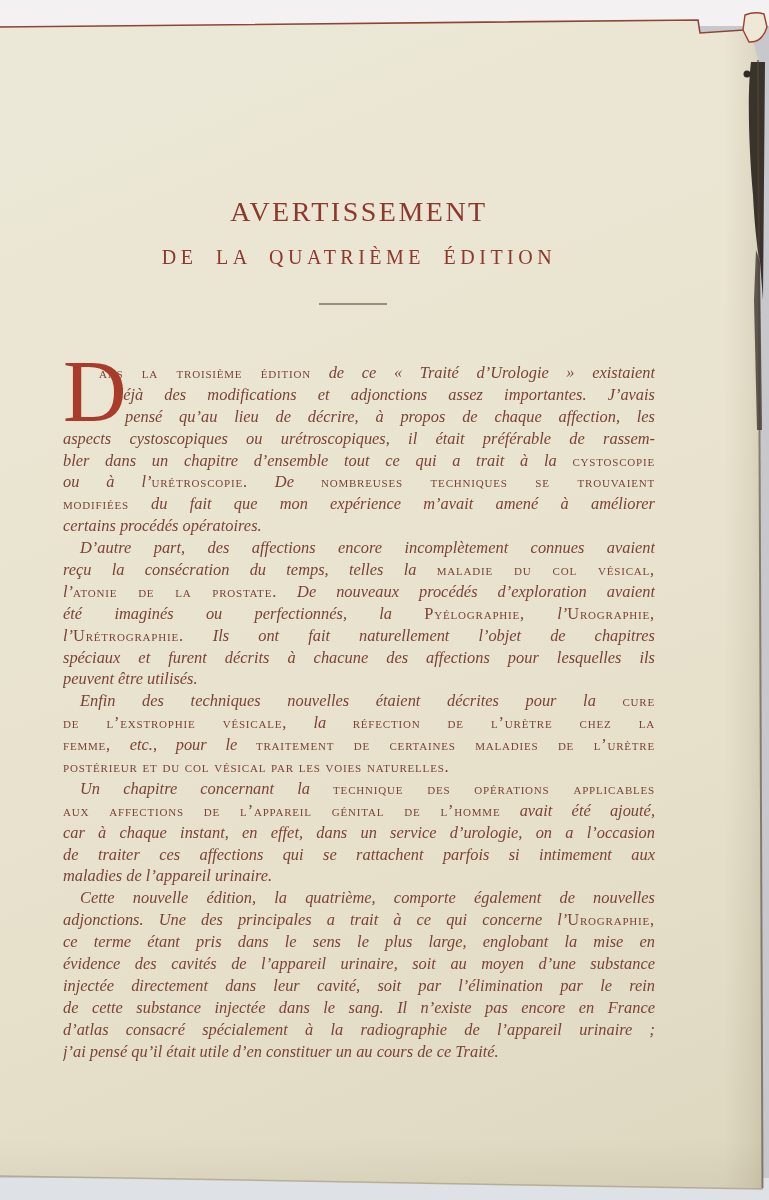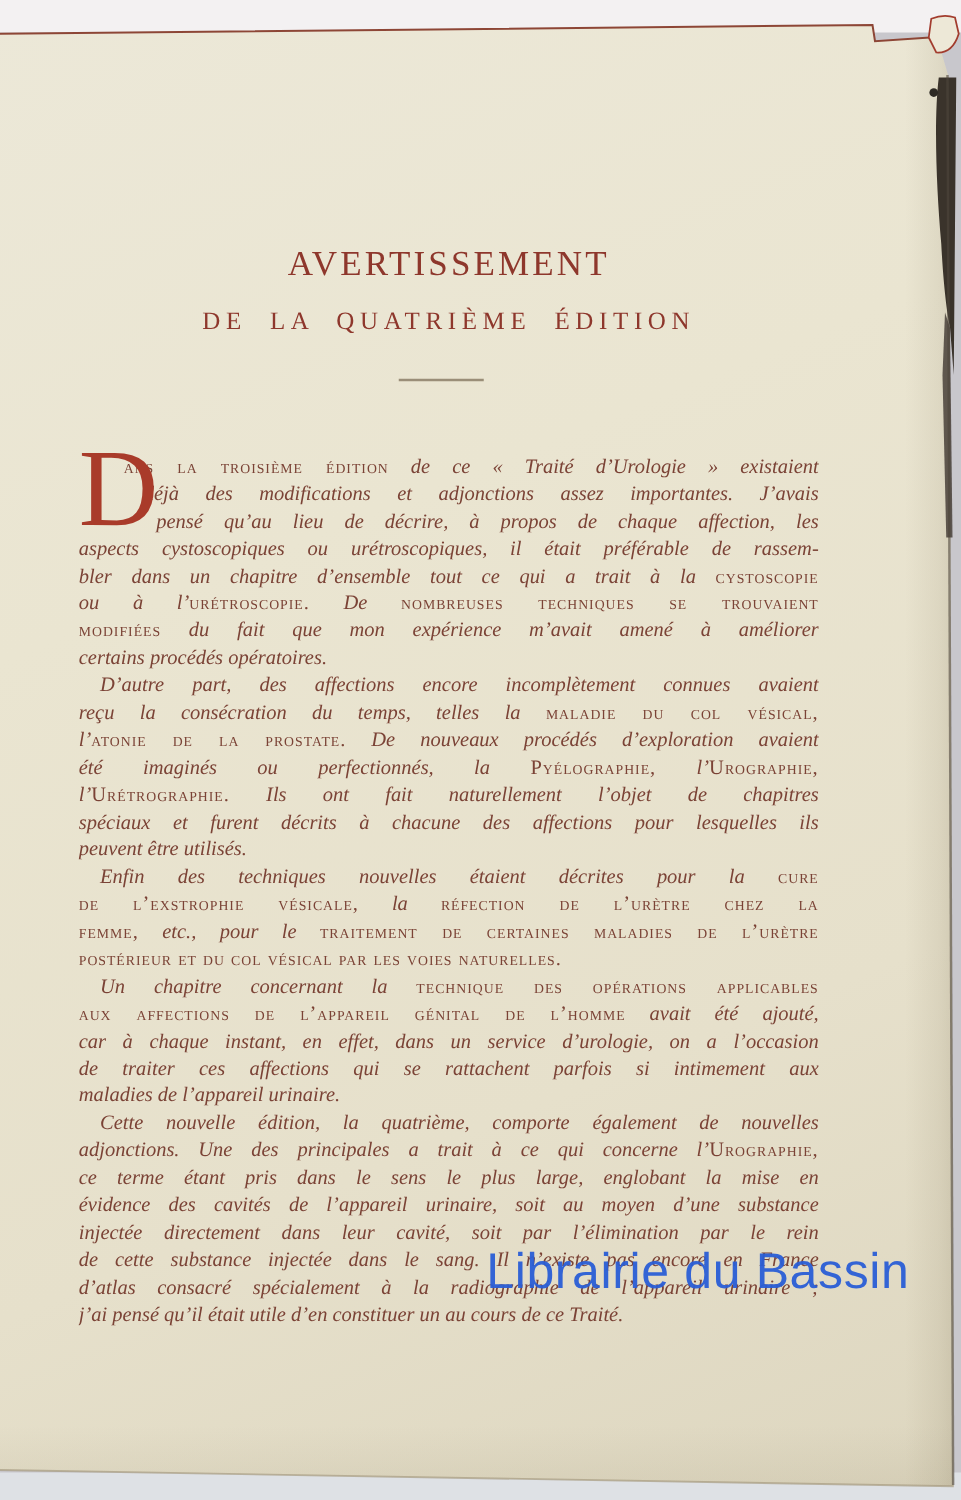--- a/index.html
+++ b/index.html
@@ -101,15 +101,14 @@
 
     <path d="M751,62 C747,95 749,150 753,195 C755,233 758,252 760,262 L763,300 L765,62 Z" fill="#3a332b"></path>
     <path d="M756,250 L760,262 L762,430 L757,430 L754,300 Z" fill="#49413a" opacity="0.85"></path>
     <circle cx="747" cy="74" r="3.5" fill="#2e2a24"></circle>
 
     <line x1="758" y1="60" x2="762.5" y2="1188" stroke="#4f473d" stroke-width="2" opacity="0.6"></line>
 
     <path d="M0,1176 L763,1189" fill="none" stroke="#a79b80" stroke-width="1.5" opacity="0.7"></path>
   </svg>
 
-  <div class="watermark">Librairie du Bassin</div>
 
 </div>
 
 </body></html>

